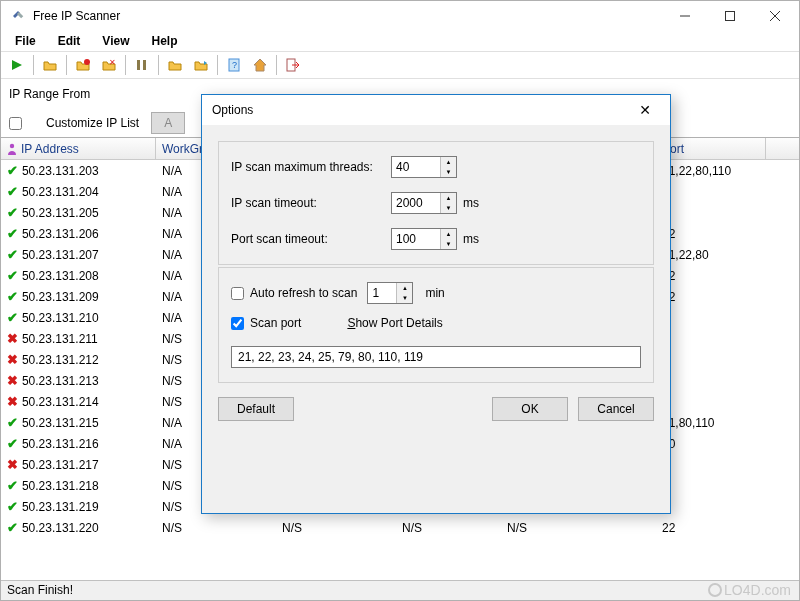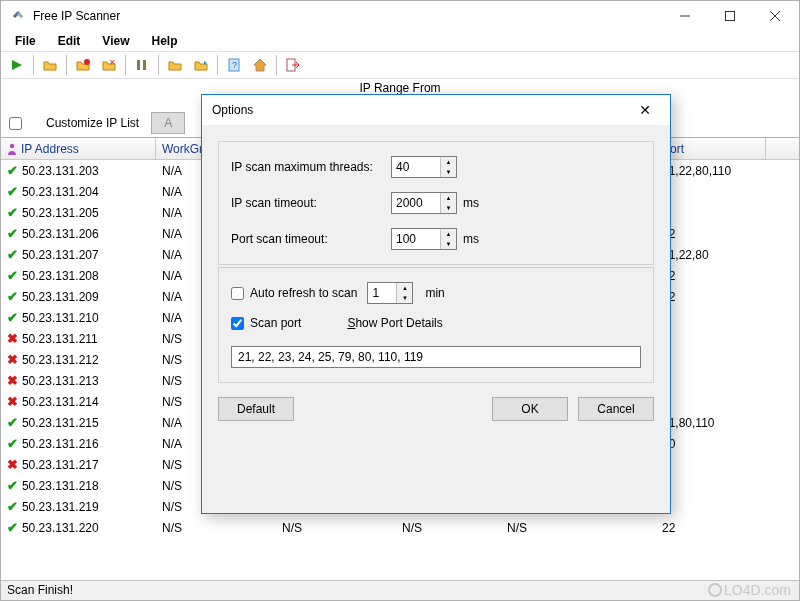--- a/index.html
+++ b/index.html
@@ -7,21 +7,21 @@
 .titlebar { height: 30px; display: flex; align-items: center; padding: 0 2px; background: #fff; }
 .titlebar .app-icon { width: 16px; height: 16px; margin: 0 6px 0 8px; }
 .titlebar .title { flex: 1; font-size: 12px; color: #000; }
 .winbtns { display: flex; }
 .winbtn { width: 45px; height: 28px; display: flex; align-items: center; justify-content: center; color: #333; }
 .menubar { height: 20px; display: flex; align-items: center; padding: 0 4px; gap: 2px; font-weight: bold; }
 .menubar span { padding: 2px 10px; }
 .toolbar { height: 28px; display: flex; align-items: center; padding: 2px 4px; gap: 2px; border-top: 1px solid #e0e0e0; border-bottom: 1px solid #e0e0e0; }
 .tbtn { width: 24px; height: 24px; display: flex; align-items: center; justify-content: center; border: 1px solid transparent; }
 .tsep { width: 1px; height: 20px; background: #c0c0c0; margin: 0 2px; }
-.rangebar { height: 30px; display: flex; align-items: center; padding: 2px 8px; gap: 24px; flex-direction: column; }
+.rangebar { height: 30px; display: flex; align-items: center; padding: 2px 8px; gap: 0; }
 .rangebar input[type=text] { height: 22px; border: 1px solid #7a7a7a; padding: 0 4px; font-family: inherit; font-size: 13px; text-align: center; }
 .iprange { width: 100px; }
 .btn { height: 22px; padding: 0 12px; background: #e1e1e1; border: 1px solid #adadad; font-family: inherit; font-size: 12px; }
 .customrow { height: 28px; display: flex; align-items: center; padding: 2px 8px; gap: 12px; }
 .customrow input[type=checkbox] { width: 13px; height: 13px; }
 .table-wrap { position: relative; height: 450px; border-top: 1px solid #b0b0b0; }
 .thead { display: flex; height: 22px; background: linear-gradient(#fdfdfd, #ececec); border-bottom: 1px solid #cacaca; font-size: 12px; color: #1a3e8a; }
 .thead .th { border-right: 1px solid #cacaca; padding: 3px 6px; display: flex; align-items: center; }
 .th-ip { width: 155px; } .th-wg { width: 120px; } .th-hn { width: 120px; } .th-us { width: 105px; } .th-mac { width: 155px; } .th-port { width: 110px; }
 .person-icon { width: 10px; height: 12px; margin-right: 4px; }
@@ -157,21 +157,20 @@
   <div class="tbtn">
       <svg width="14" height="14">
         <rect x="1" y="1" width="8" height="12" fill="none" stroke="#a55"></rect>
         <path d="M6 7h7M10 4l3 3-3 3" fill="none" stroke="#d22"></path>
       </svg>
     </div>
 </div>
 
 <div class="rangebar">
   <span>IP Range From</span>
-  <input type="text" class="iprange" value="50 . 23 .1" style="">
 </div>
 
 <div class="customrow">
   <label style="display:flex;align-items:center;gap:24px">
     <input type="checkbox" style="">
     <span>Customize IP List</span>
   </label>
   <button class="btn" style="background:#ddd;color:#888">A</button>
 </div>
 

